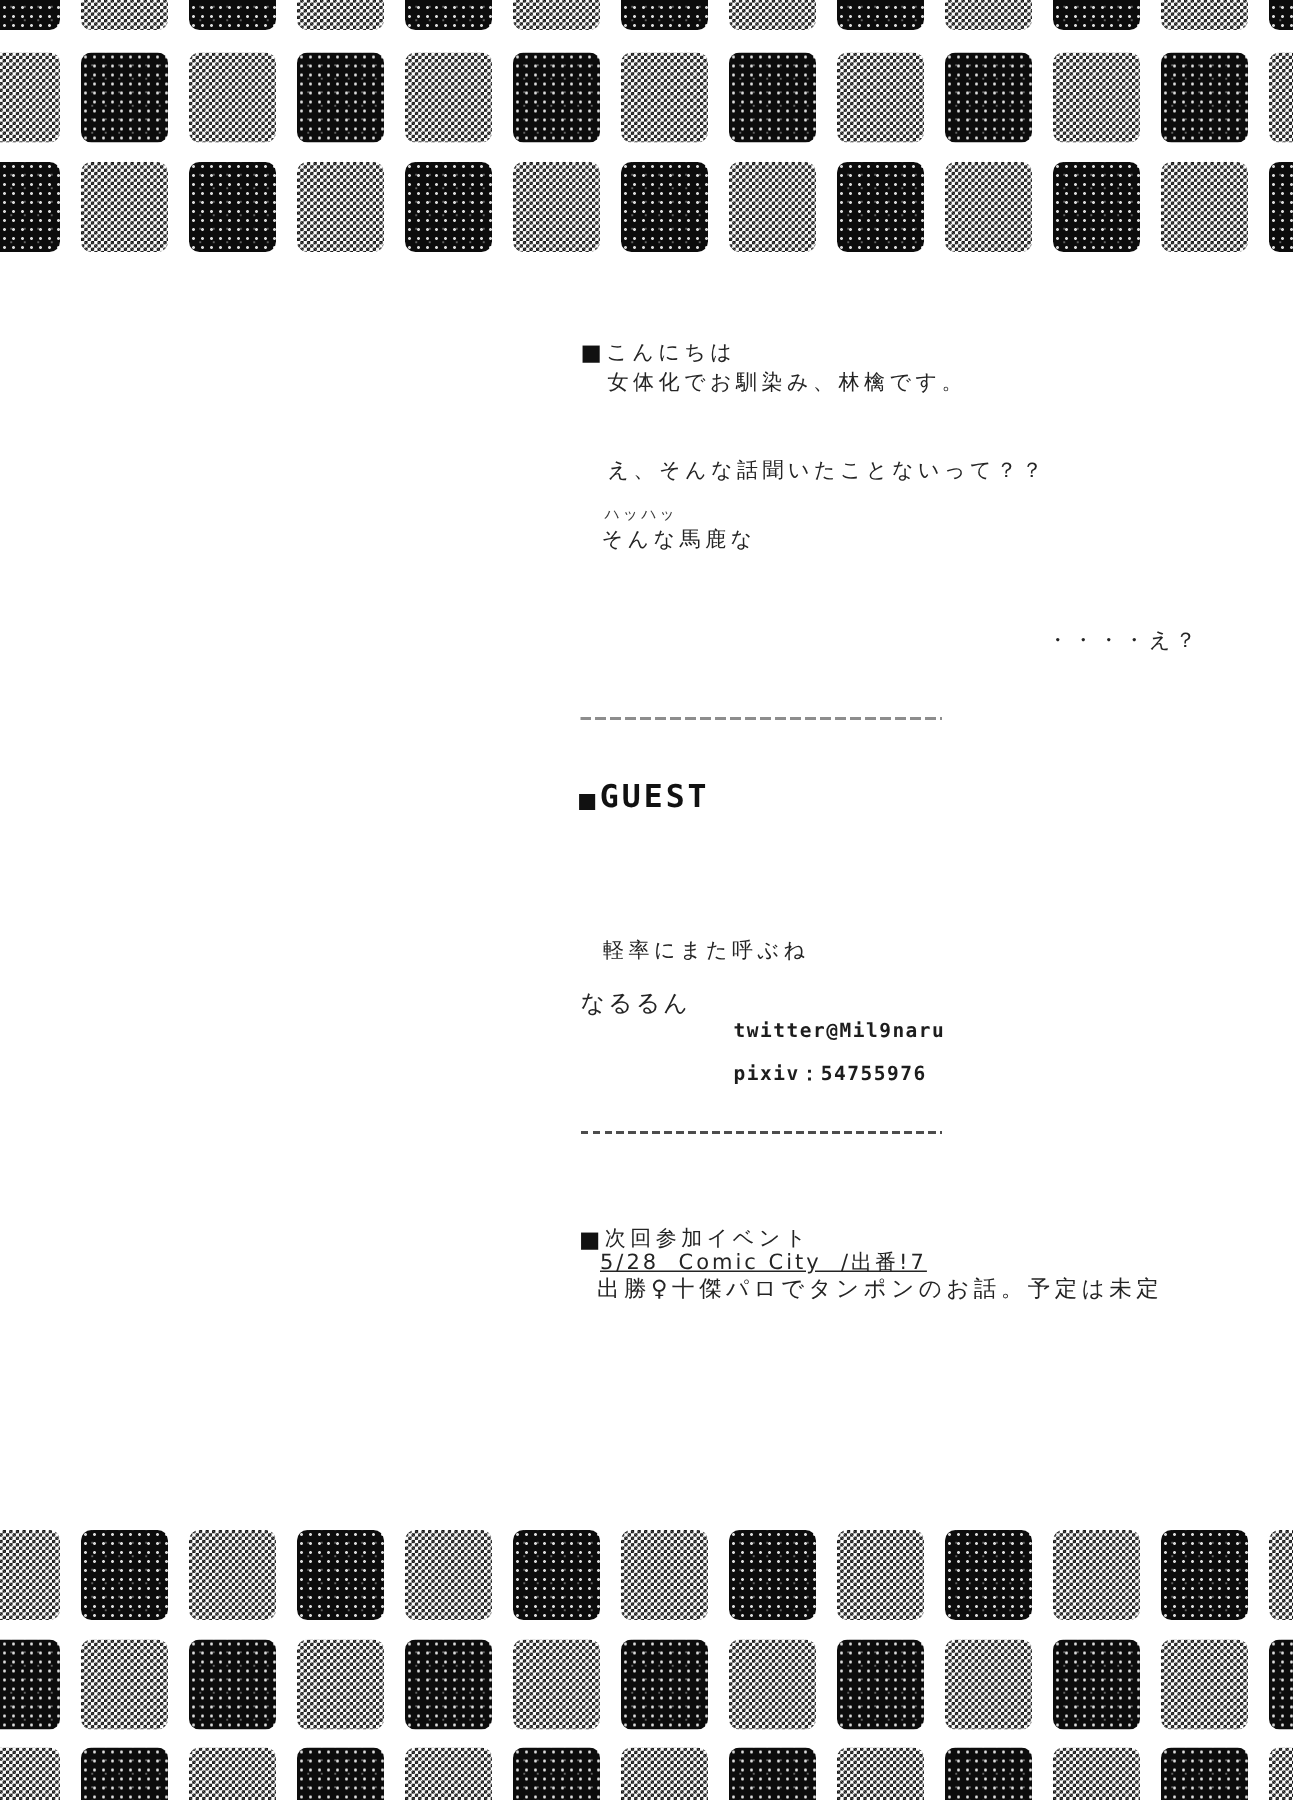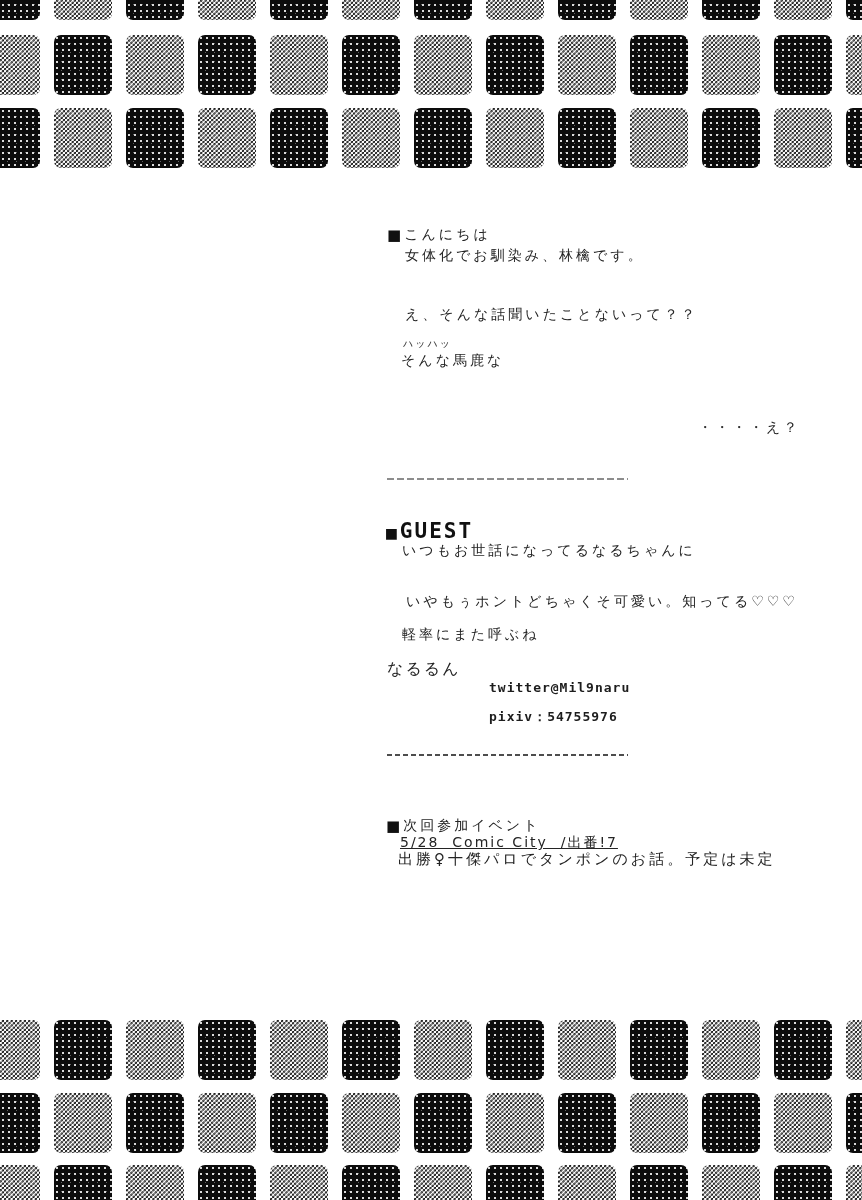--- a/index.html
+++ b/index.html
@@ -130,22 +130,20 @@
   <div class="txt" style="left:387px; top:226px;"><span class="bullet">■</span><span>こんにちは</span></div>
   <div class="txt" style="left:405px; top:247px;">女体化でお馴染み、林檎です。</div>
   <div class="txt" style="left:405px; top:306px;">え、そんな話聞いたことないって？？</div>
   <div class="txt small" style="left:403px; top:338px;">ハッハッ</div>
   <div class="txt" style="left:401px; top:352px;">そんな馬鹿な</div>
   <div class="txt" style="left:698px; top:419px;">・・・・え？</div>
 
   <div class="divider d1" style="left:387px; top:478px; width:241px;"></div>
 
   <div class="txt guest-head" style="left:386px; top:519px;"><span class="bullet">■</span><span>GUEST</span></div>
-  <div class="txt" style="left:402px; top:542px;">いつもお世話になってるなるちゃんに</div>
-  <div class="txt" style="left:406px; top:593px;">いやもぅホントどちゃくそ可愛い。知ってる♡♡♡</div>
   <div class="txt" style="left:402px; top:626px;">軽率にまた呼ぶね</div>
   <div class="txt big" style="left:387px; top:660px;">なるるん</div>
   <div class="txt mono" style="left:489px; top:681px;">twitter@Mil9naru</div>
   <div class="txt mono" style="left:489px; top:699px;margin-top:11px;">pixiv：54755976</div>
 
   <div class="divider d2" style="left:387px; top:754px; width:241px;"></div>
 
   <div class="txt" style="left:386px; top:817px;"><span class="bullet">■</span><span>次回参加イベント</span></div>
   <div class="txt" style="left:400px; top:834px; letter-spacing:2px;text-decoration:underline;">5/28  Comic City  /出番!7</div>
   <div class="txt" style="left:398px; top:851px; font-size:15px;text-align:right;">出勝♀十傑パロでタンポンのお話。予定は未定</div>

